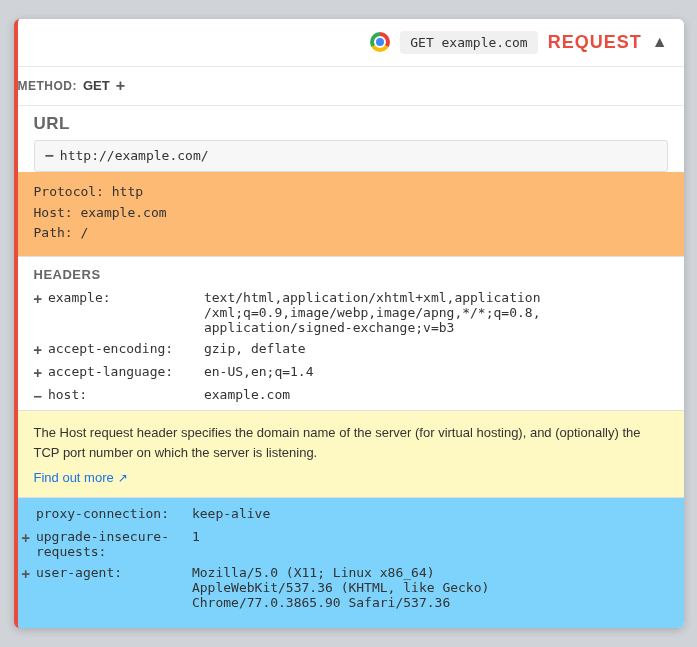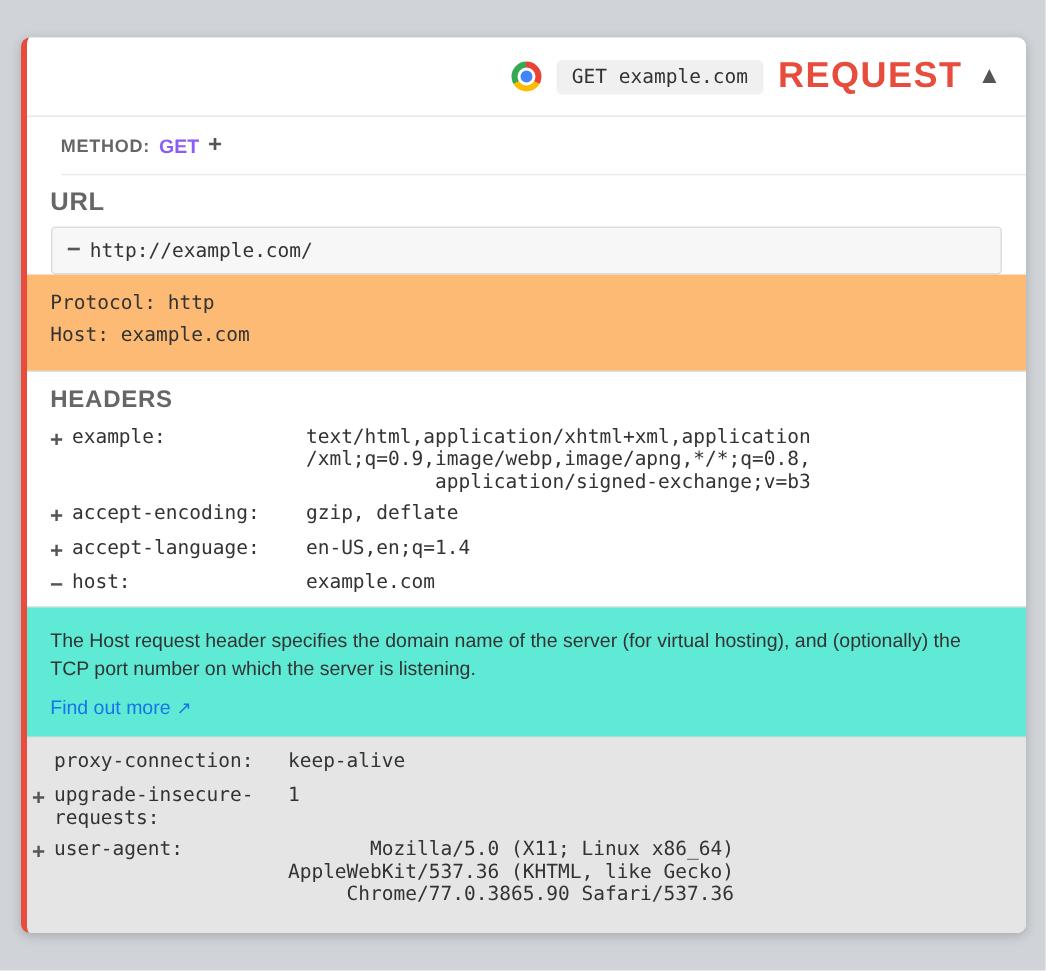--- a/index.html
+++ b/index.html
@@ -52,53 +52,52 @@
     }
     .url-badge {
       background: #f0f0f0;
       border-radius: 4px;
       padding: 4px 10px;
       font-size: 13px;
       color: #333;
       font-family: monospace;
     }
     .request-label {
-      font-size: 24px;
+      font-size: 18px;
       font-weight: bold;
       color: #e74c3c;
       letter-spacing: 1px;
     }
     .chevron-up {
       color: #555;
       font-size: 16px;
       cursor: pointer;
     }
 
     
     .section-method {
       padding: 10px 0;
       border-bottom: 1px solid #e8e8e8;
       background: #fff;
-      margin-left: 23px;
     }
     .method-row {
       display: flex;
       align-items: center;
       gap: 6px;
     }
     .label-text {
       font-size: 12px;
       color: #666;
       font-weight: bold;
       letter-spacing: 0.5px;
     }
     .method-value {
       font-size: 13px;
       font-weight: bold;
-      color: #8b5cf6;
+      color: #404040;
     }
     .plus-btn {
       color: #555;
       font-size: 16px;
       cursor: pointer;
       font-weight: bold;
     }
 
     
     .section-url {
@@ -145,21 +144,21 @@
       line-height: 1.6;
       border-bottom: 1px solid #e0e0e0;
     }
 
     
     .section-headers {
       background: #fff;
       padding: 10px 16px 0 16px;
     }
     .headers-label {
-      font-size: 16px;
+      font-size: 13px;
       color: #666;
       font-weight: bold;
       letter-spacing: 0.5px;
       margin-bottom: 8px;
     }
 
     .header-row {
       display: flex;
       align-items: flex-start;
       gap: 6px;
@@ -175,26 +174,25 @@
       margin-top: 1px;
     }
     .header-name {
       color: #333;
       min-width: 150px;
       flex-shrink: 0;
     }
     .header-value {
       color: #333;
       word-break: break-all;
-      text-align: right;
     }
 
     
     .info-box {
-      background: #5eead4;
+      background: #fef9c3;
       border-top: 1px solid #e0e0e0;
       border-bottom: 1px solid #e0e0e0;
       padding: 12px 16px;
       margin-top: 5px;
     }
     .info-text {
       font-size: 13px;
       color: #333;
       line-height: 1.5;
       margin-bottom: 8px;
@@ -204,21 +202,21 @@
       color: #1a73e8;
       text-decoration: none;
       cursor: pointer;
       display: flex;
       align-items: flex-end;
       gap: 4px;
     }
 
     
     .section-headers-more {
-      background: #e5e5e5;
+      background: #7dd3fc;
       padding: 8px 16px 12px 4px;
     }
   </style>
 </head>
 <body>
 
 <div class="panel">
 
   <div class="panel-header">
     <div class="chrome-icon"></div>
@@ -239,20 +237,21 @@
     <div class="url-label">URL</div>
     <div class="url-value-row">
       <span class="minus-btn">−</span>
       <span class="url-text">http://example.com/</span>
     </div>
   </div>
 
   <div class="url-parsed">
     <div>Protocol: http</div>
     <div>    Host: example.com</div>
+    <div>    Path: /</div>
   </div>
 
   <div class="section-headers">
     <div class="headers-label">HEADERS</div>
 
     <div class="header-row">
       <span class="icon">+</span>
       <span class="header-name">example:</span>
       <span class="header-value">text/html,application/xhtml+xml,application<br>/xml;q=0.9,image/webp,image/apng,*/*;q=0.8,<br>application/signed-exchange;v=b3</span>
     </div>

